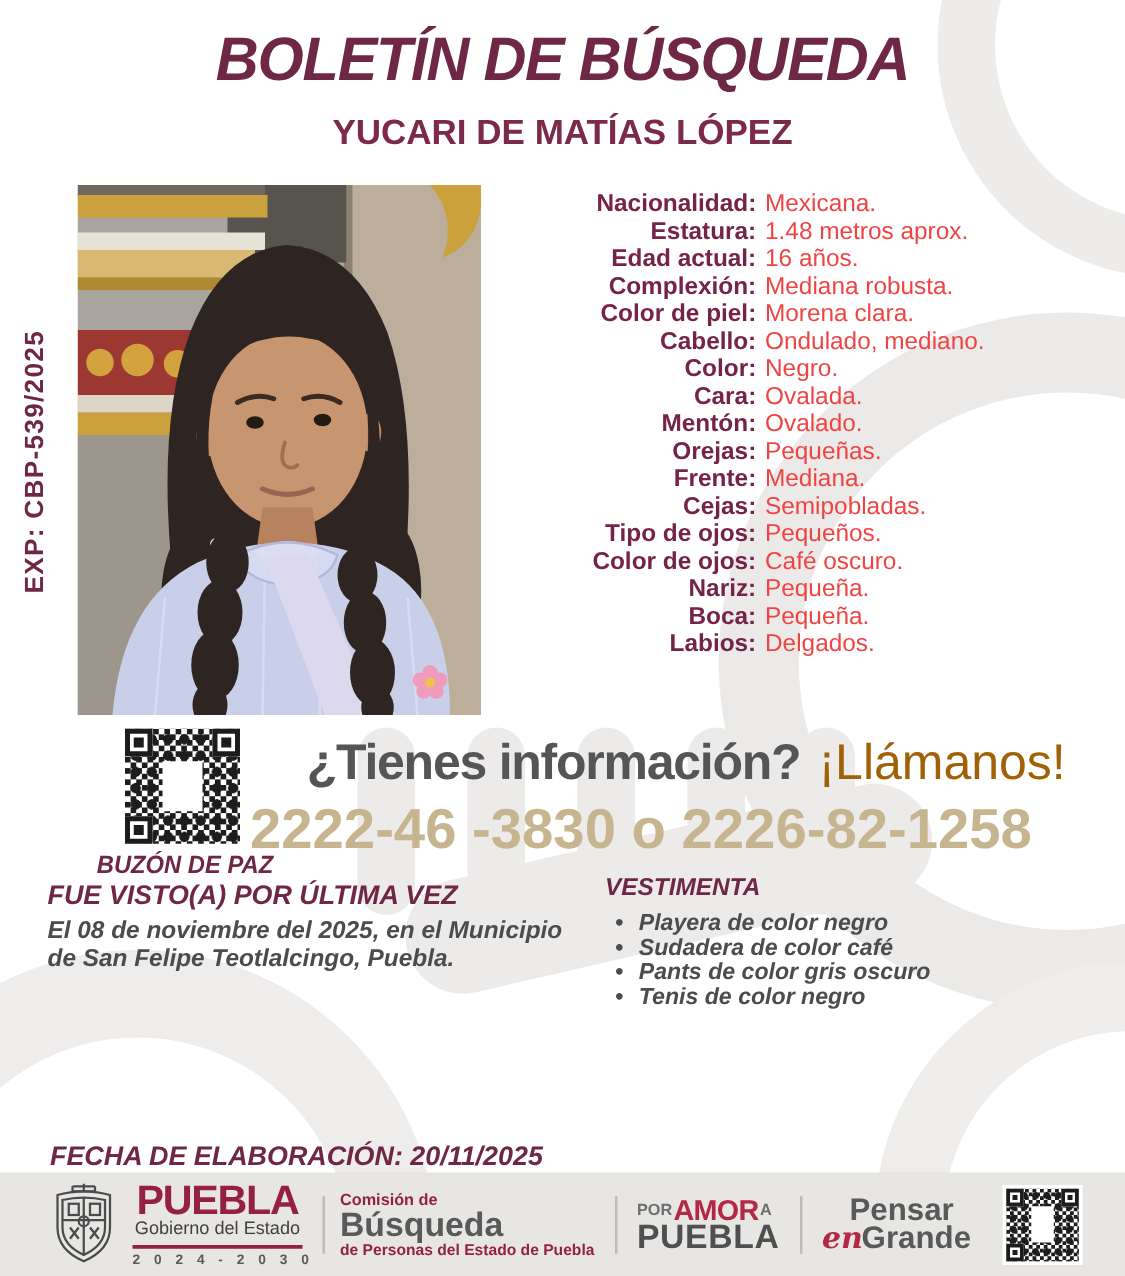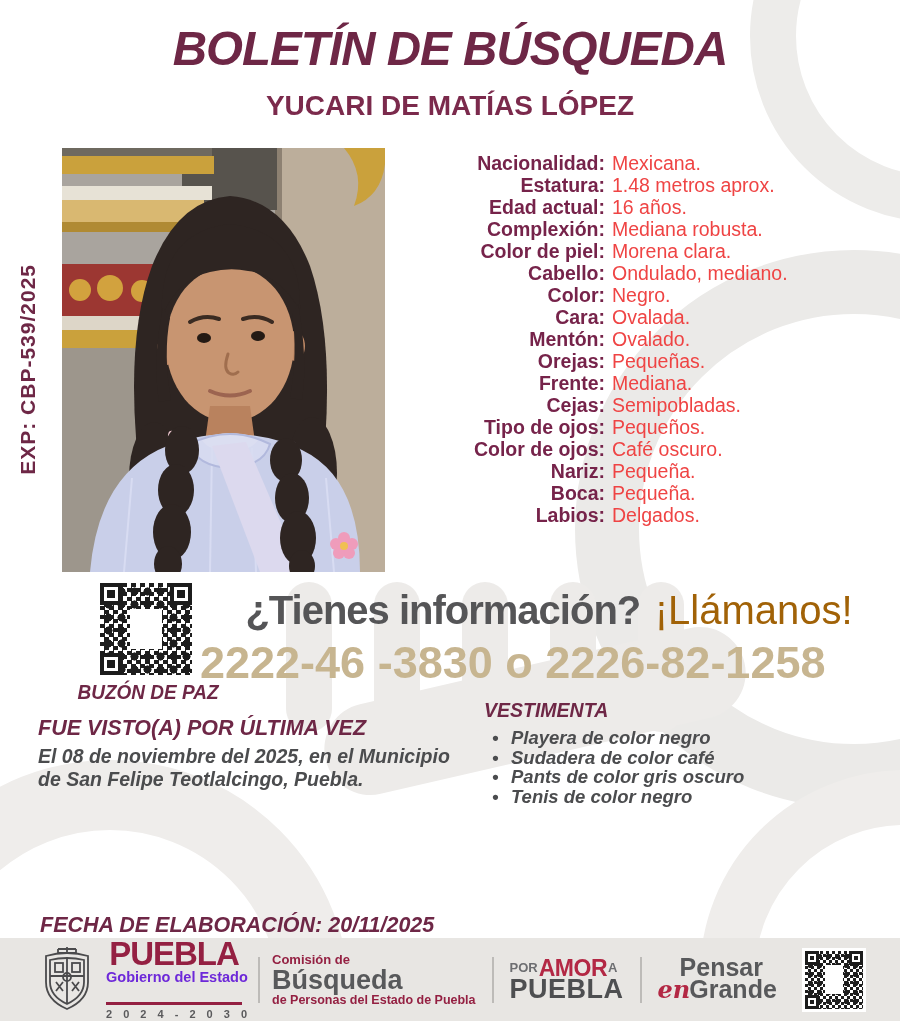--- a/index.html
+++ b/index.html
@@ -46,40 +46,40 @@
      font-size:20px;font-weight:bold;font-style:italic;color:#6e2746;transform:scaleX(.95);}
   .contact-q{position:absolute;z-index:1;left:205px;top:588px;width:688px;text-align:center;white-space:nowrap;}
   .contact-q .q1{font-size:40px;font-weight:bold;color:#555557;letter-spacing:-1px;}
   .contact-q .q2{font-size:40px;font-weight:normal;color:#a16207;margin-left:10px;}
   .contact-phones{position:absolute;z-index:1;left:200px;top:637px;width:688px;
      font-size:45px;font-weight:bold;color:#c7b590;letter-spacing:0px;white-space:nowrap;}
   
   .sec-h{font-weight:bold;font-style:italic;color:#6e2746;}
   .body-t{font-weight:bold;font-style:italic;color:#4b4c4e;}
   .last-seen{position:absolute;z-index:1;left:38px;top:704px;width:435px;}
-  .last-seen .sec-h{font-size:21.5px;margin-top:12px;}
+  .last-seen .sec-h{font-size:21.5px;}
   .last-seen .body-t{font-size:19.5px;line-height:23px;margin-top:4px;}
   .clothing{position:absolute;z-index:1;left:484px;top:699px;width:400px;}
   .clothing .sec-h{font-size:19.5px;}
   .blist{list-style:none;margin:6px 0 0 0;padding:0;}
   .blist li{position:relative;padding-left:27px;font-weight:bold;font-style:italic;color:#4b4c4e;}
   .blist li::before{content:"\2022";position:absolute;left:8px;}
   .clothing .blist li{font-size:18.5px;line-height:19.5px;}
   .features{position:absolute;z-index:1;left:38px;top:799px;width:470px;}
   .features .sec-h{font-size:21.5px;}
   .features .blist li{font-size:19.5px;line-height:22px;}
   .elaboration{position:absolute;z-index:1;left:40px;top:913px;
      font-size:21.5px;font-weight:bold;font-style:italic;color:#6e2746;}
   
   .footer{position:absolute;z-index:2;left:0;top:938px;width:900px;height:83px;background:#e8e6e3;
      display:flex;align-items:center;}
   .escudo{margin-left:36px;flex:none;}
   .gov{margin-left:8px;width:136px;text-align:center;flex:none;}
   .gov-name{font-size:33px;font-weight:bold;color:#942042;line-height:30px;letter-spacing:-1px;}
-  .gov-sub{font-size:14.5px;font-weight:bold;color:#6d28d9;border-bottom:3px solid #942042;padding-bottom:17px;white-space:nowrap;}
+  .gov-sub{font-size:14.5px;font-weight:normal;color:#404040;border-bottom:3px solid #942042;padding-bottom:5px;white-space:nowrap;}
   .gov-term{font-size:11px;font-weight:bold;color:#5a5a5c;letter-spacing:4px;margin-top:3px;white-space:nowrap;}
   .fdiv{width:2px;height:46px;background:#bdbbb8;flex:none;}
   .d1{margin:0 12px 0 16px;}
   .d2{margin:0 16px;}
   .d3{margin:0 16px;}
   .commission{flex:none;}
   .com1{font-size:13px;font-weight:bold;color:#942042;}
   .com2{font-size:27px;font-weight:bold;color:#58595b;line-height:26px;}
   .com3{font-size:12.5px;font-weight:bold;color:#942042;}
   .amor{flex:none;text-align:left;}

